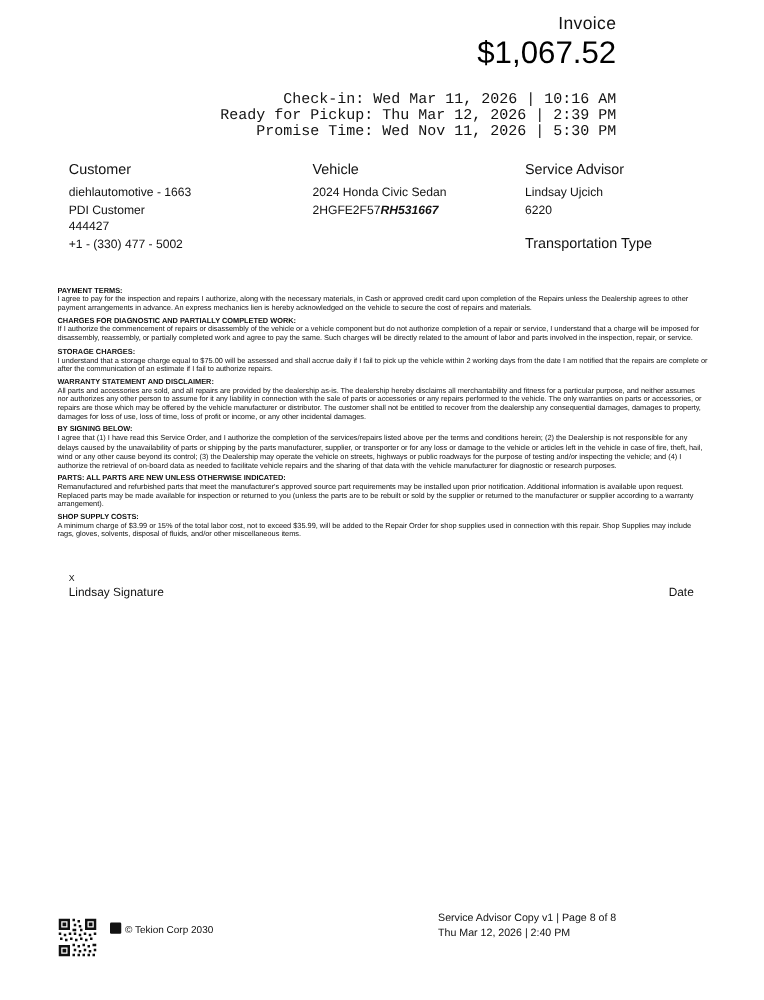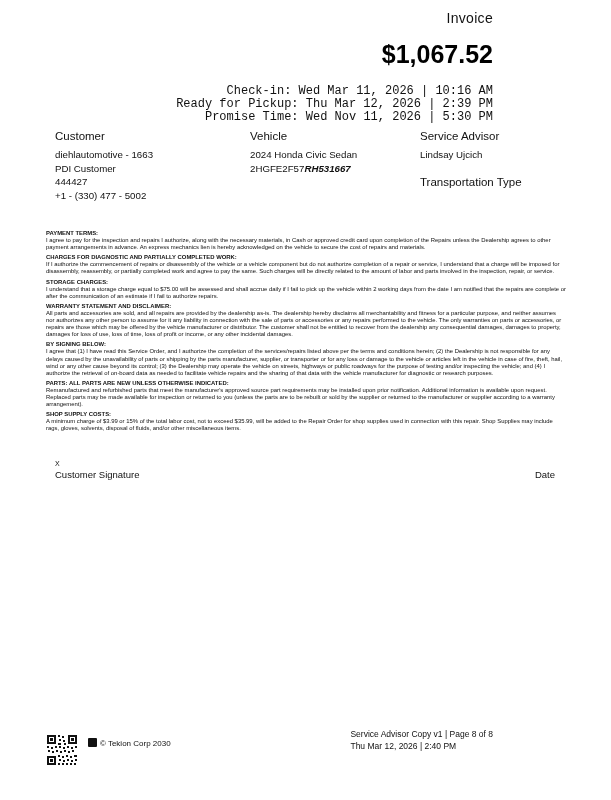--- a/index.html
+++ b/index.html
@@ -30,22 +30,22 @@
     right: 30px;
     text-align: right;
   }
   .invoice-word {
     font-size: 14px;
     letter-spacing: 0.3px;
     color: #111;
   }
   .invoice-total {
     font-size: 25px;
-    font-weight: bold;
-    margin-top: 14px;
+    font-weight: normal;
+    margin-top: 2px;
     color: #000;
   }
   .ro-line {
     margin-top: 14px;
     font-size: 12.5px;
     font-weight: bold;
     color: #000;
   }
   .ro-line .sep {
     display: inline-block;
@@ -220,20 +220,21 @@
       <div class="col-title">Vehicle</div>
       <div class="col-line">2024 Honda Civic Sedan</div>
       <div class="vin">
         <span>2HGFE2F57</span><span class="vin-tail">RH531667</span>
       </div>
     </div>
 
     <div class="col col-advisor">
       <div class="col-title">Service Advisor</div>
       <div class="col-line">Lindsay Ujcich</div>
+      <div class="col-line">6220</div>
       <div class="transport-title">Transportation Type</div>
     </div>
   </div>
 
   <div class="terms">
     <p class="tight">
       <span class="t-head">PAYMENT TERMS:</span>
       <span>I agree to pay for the inspection and repairs I authorize, along with the necessary materials, in Cash or approved credit card upon completion of the Repairs unless the Dealership agrees to other payment arrangements in advance. An express mechanics lien is hereby acknowledged on the vehicle to secure the cost of repairs and materials.</span>
     </p>
     <p class="tight">
@@ -257,21 +258,21 @@
       <span>Remanufactured and refurbished parts that meet the manufacturer's approved source part requirements may be installed upon prior notification. Additional information is available upon request. Replaced parts may be made available for inspection or returned to you (unless the parts are to be rebuilt or sold by the supplier or returned to the manufacturer or supplier according to a warranty arrangement).</span>
     </p>
     <p class="tight">
       <span class="t-head">SHOP SUPPLY COSTS:</span>
       <span>A minimum charge of $3.99 or 15% of the total labor cost, not to exceed $35.99, will be added to the Repair Order for shop supplies used in connection with this repair. Shop Supplies may include rags, gloves, solvents, disposal of fluids, and/or other miscellaneous items.</span>
     </p>
   </div>
 
   <div class="sig">
     <div class="x">X</div>
-    <div class="sig-label">Customer Signature</div>
+    <div class="sig-label">Lindsay Signature</div>
     <div class="date-label">Date</div>
   </div>
 
   <div class="footer">
     <div class="qr">
       <svg width="32" height="32" viewBox="0 0 32 32" aria-hidden="true">
         <rect width="32" height="32" fill="#ffffff"></rect>
         <g fill="#111111">
           <rect x="1" y="1" width="9" height="9"></rect>
             <rect x="3" y="3" width="5" height="5" fill="#ffffff"></rect>

